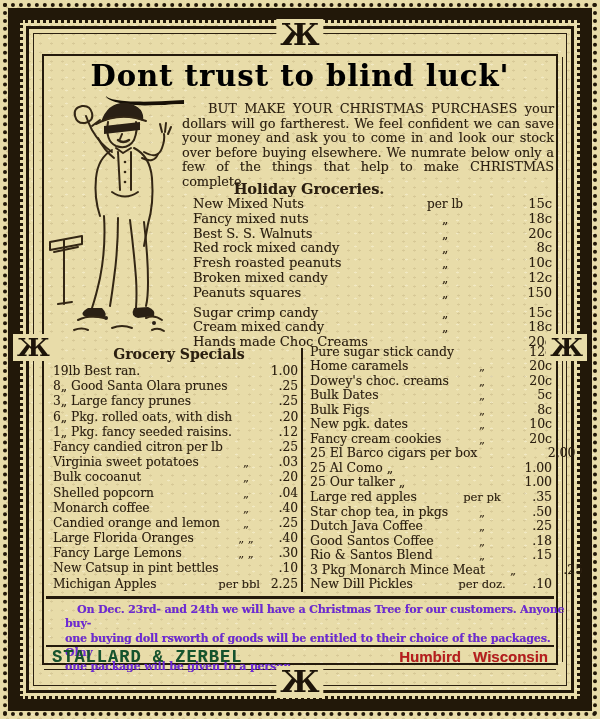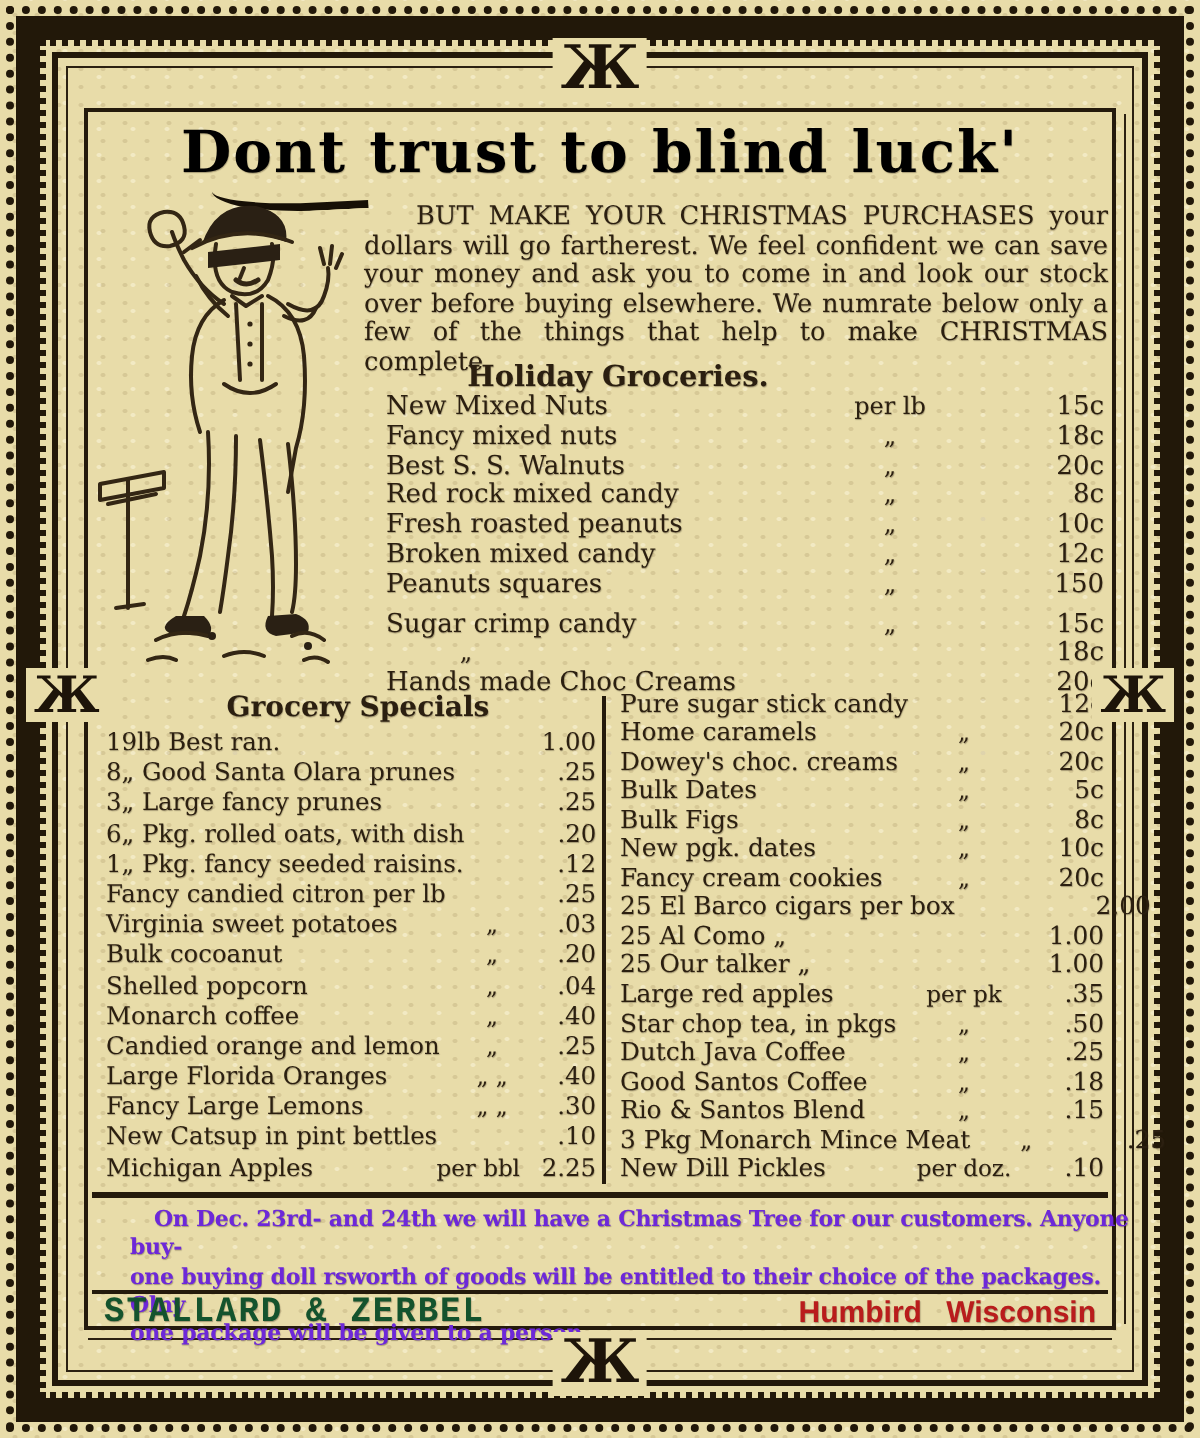--- a/index.html
+++ b/index.html
@@ -182,20 +182,21 @@
         <span class="price">150</span>
       </div>
 
       <div class="row">
         <span class="name">Sugar crimp candy</span>
         <span class="unit">„</span>
         <span class="price">15c</span>
       </div>
 
       <div class="row">
+        <span class="name">Cream mixed candy</span>
         <span class="unit">„</span>
         <span class="price">18c</span>
       </div>
 
       <div class="row">
         <span class="name">Hands made Choc Creams</span>
         <span class="unit"></span>
         <span class="price">20c</span>
       </div>
     </div>

